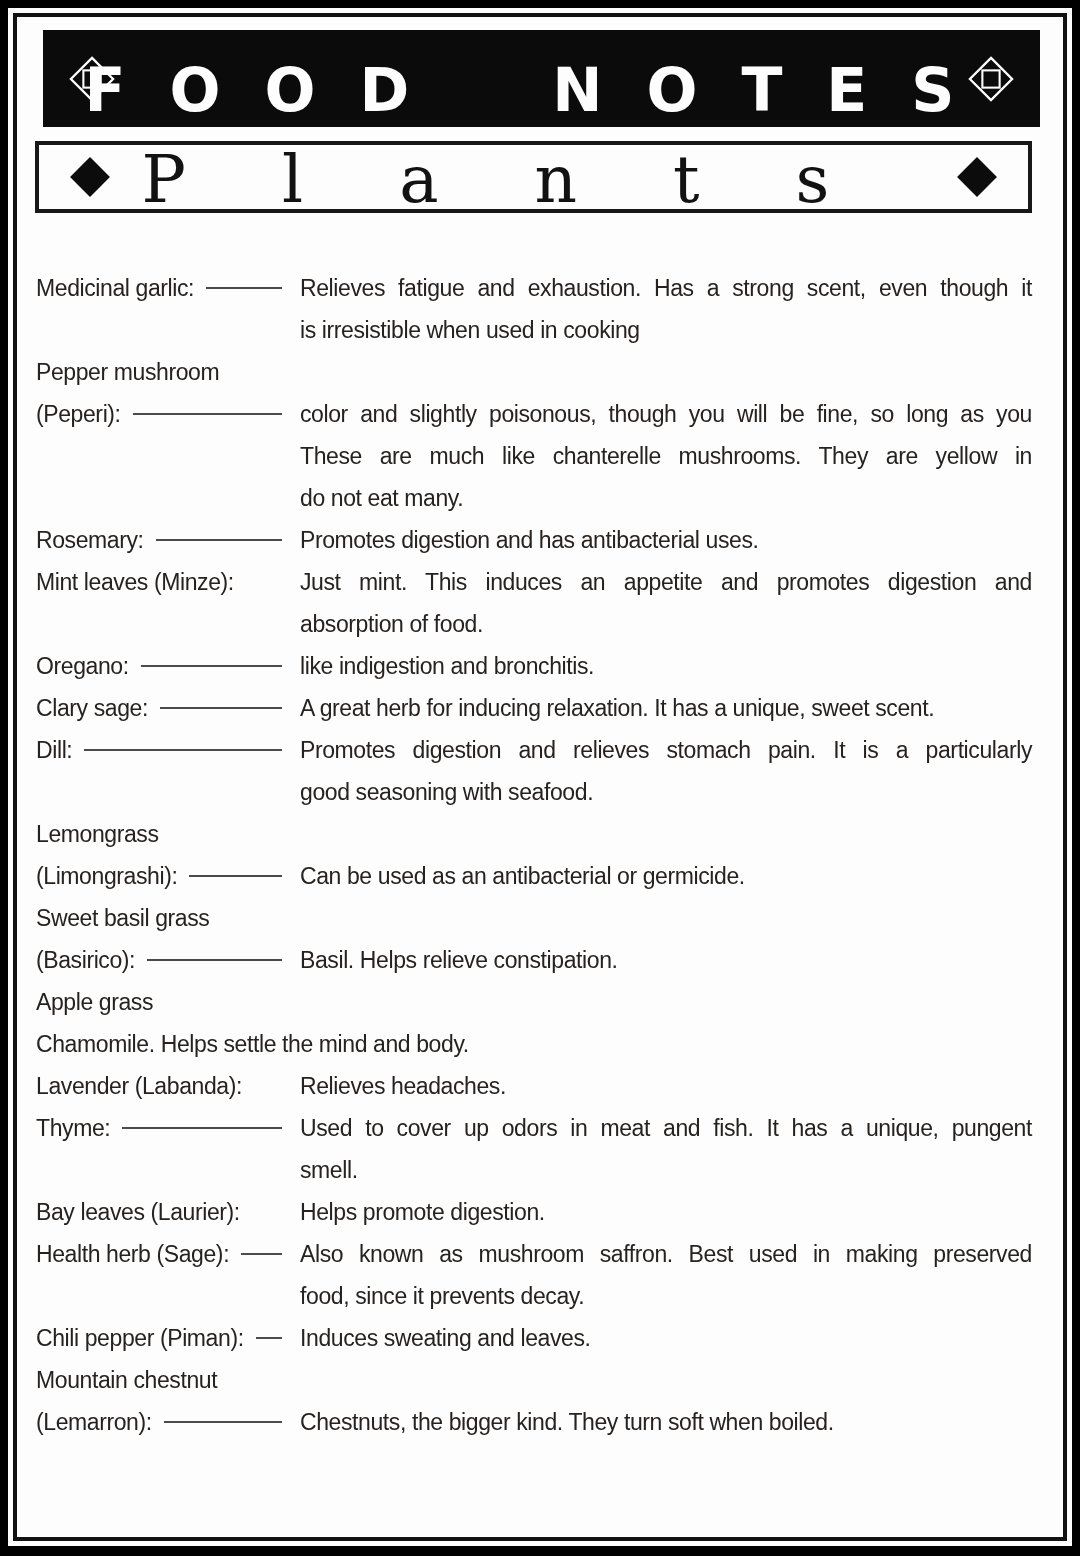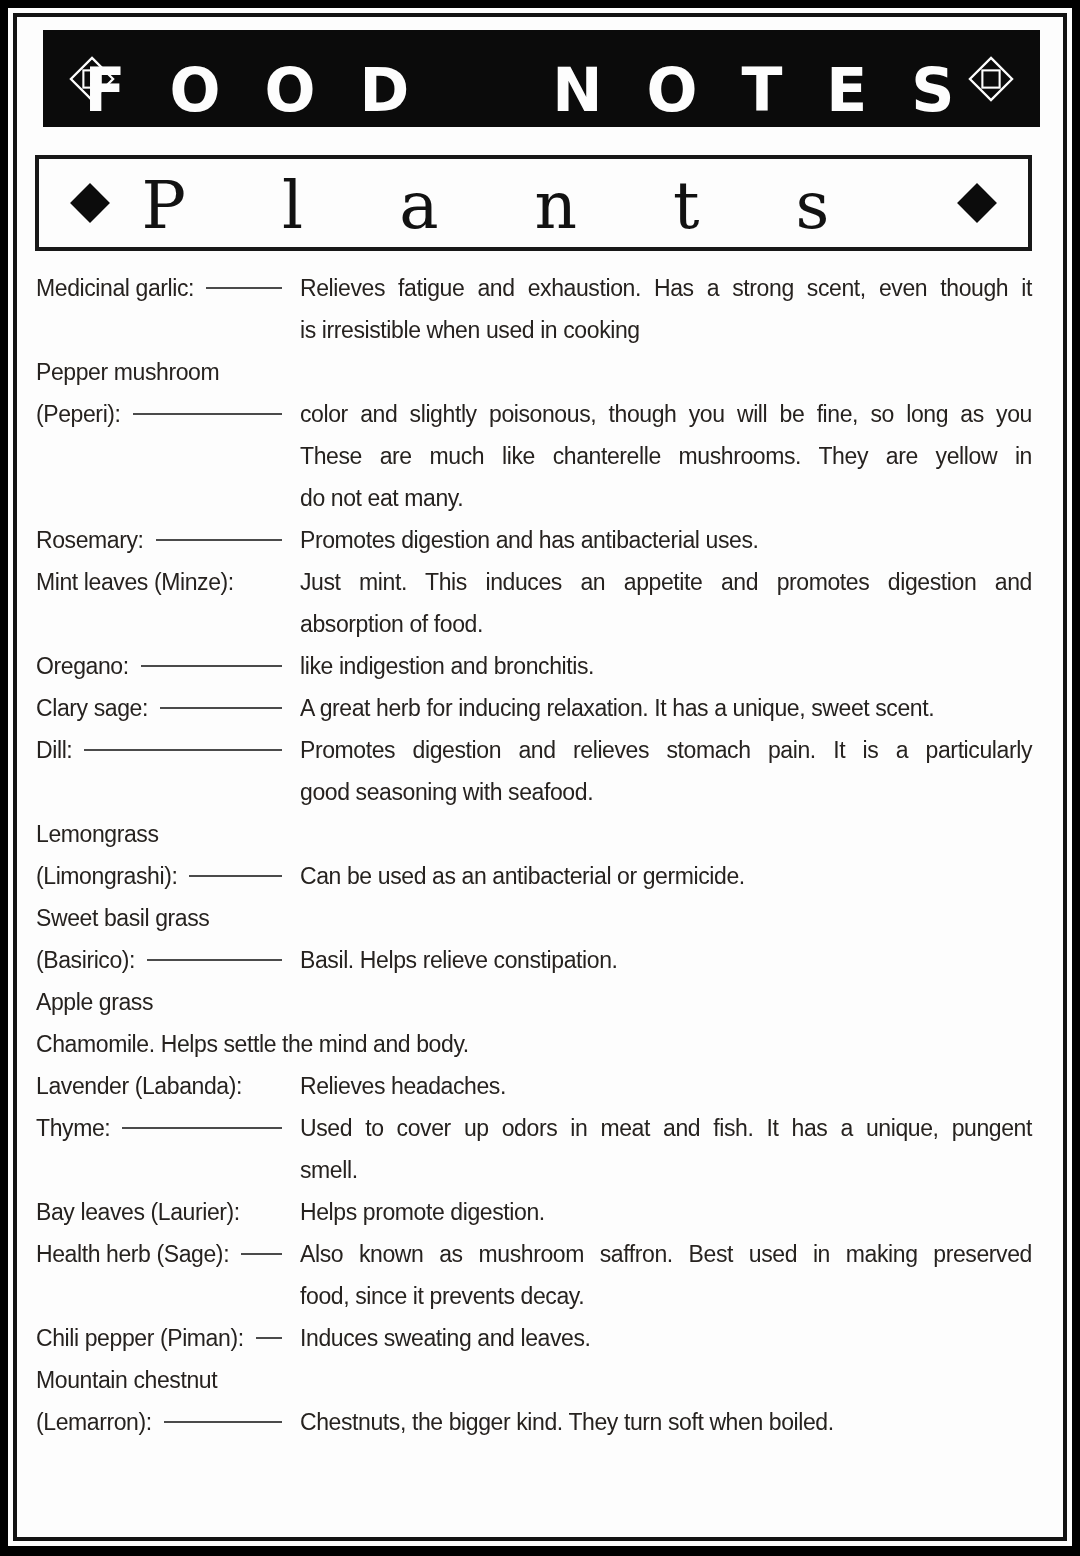--- a/index.html
+++ b/index.html
@@ -24,21 +24,21 @@
   .banner-title{
     color:#fdfdfd;font-family:"DejaVu Sans",sans-serif;font-weight:bold;
     font-size:60px;letter-spacing:44px;word-spacing:34px;white-space:nowrap;
     transform:translateY(-2px);
   }
   .orn-outline{position:absolute;top:50%;transform:translateY(-50%);}
   .orn-outline.left{left:26px;}
   .orn-outline.right{right:26px;}
   
   .plants-box{
-    position:absolute;left:27px;top:147px;width:997px;height:96px;
+    position:absolute;left:27px;top:133px;width:997px;height:72px;
     border:4px solid #181818;background:#fdfdfd;box-sizing:border-box;
     display:flex;align-items:center;justify-content:center;
   }
   .plants-title{
     font-family:"DejaVu Serif",serif;font-size:66px;letter-spacing:96px;
     color:#121212;white-space:nowrap;transform:translateY(2px);
   }
   .orn-solid{position:absolute;top:50%;transform:translateY(-50%);}
   .orn-solid.left{left:30px;}
   .orn-solid.right{right:30px;}

